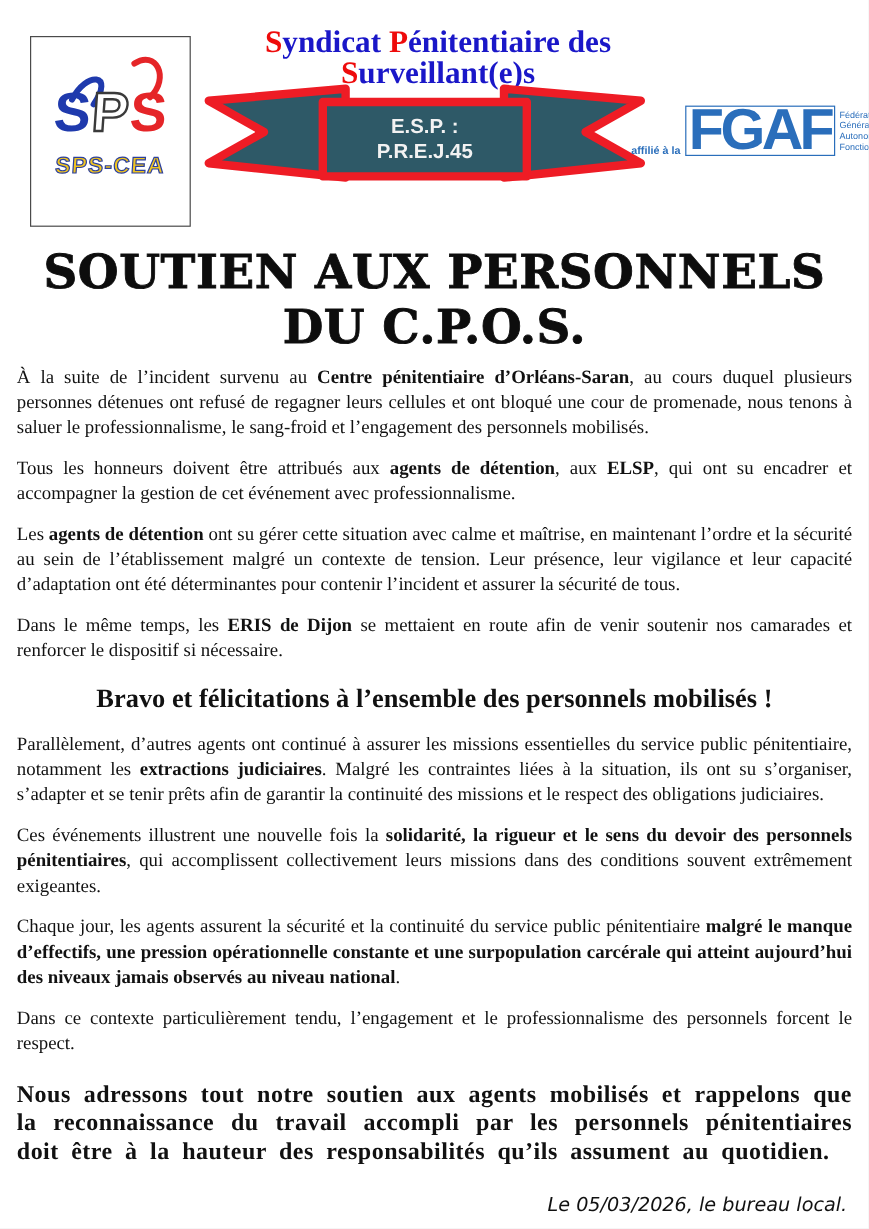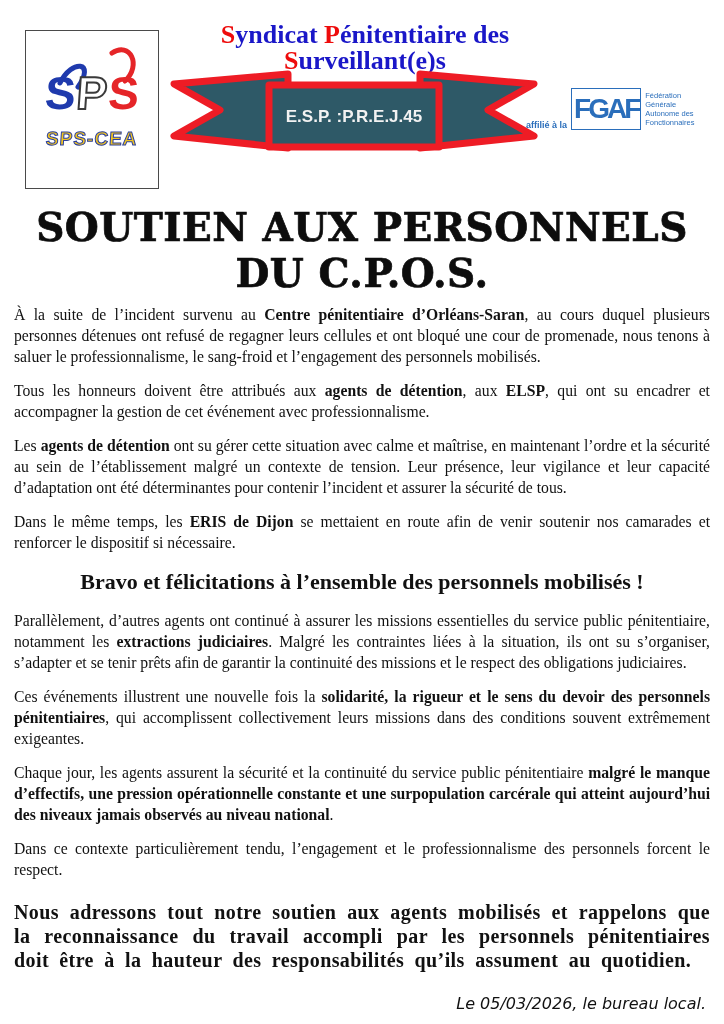--- a/index.html
+++ b/index.html
@@ -45,36 +45,36 @@
     position:absolute;left:160px;top:22px;width:410px;
     text-align:center;
     font-family:"Liberation Serif",serif;font-weight:bold;
   }
   .org-line1{font-size:26px;line-height:26px;color:var(--org-blue,#1a17c8);}
   .org-line1 .cap{color:var(--org-red,#ee0b0b);}
   .org-line2{font-size:18px;line-height:22px;color:var(--org-blue,#1a17c8);margin-top:2px;}
   .ribbon-wrap{position:absolute;left:168px;top:66px;width:372px;height:92px;}
   .ribbon-text{
     position:absolute;left:101px;top:19px;width:170px;height:62px;
-    display:flex;flex-direction:row;align-items:center;justify-content:center;
+    display:flex;flex-direction:column;align-items:center;justify-content:center;
     font-family:"Liberation Sans",sans-serif;font-weight:bold;font-size:17px;line-height:21px;
     color:#f2f2f2;text-align:center;
   }
   .fgaf{
     position:absolute;right:6px;top:88px;width:192px;
     display:flex;align-items:center;gap:4px;
     color:var(--fgaf-blue,#2a6ebb);
   }
   .fgaf-prefix{
     font-family:"Liberation Sans",sans-serif;font-weight:bold;
     font-size:9px;white-space:nowrap;align-self:flex-end;
   }
   .fgaf-acronym{
     font-family:"Liberation Sans",sans-serif;font-weight:900;
-    font-size:28px;letter-spacing:-3px;line-height:40px;
+    font-size:48px;letter-spacing:-3px;line-height:40px;
     border:1px solid var(--fgaf-blue,#2a6ebb);padding:0 2px;
   }
   .fgaf-name{
     font-family:"Liberation Sans",sans-serif;
     font-size:7.5px;line-height:9px;
   }
   
   .doc-title{
     margin:6px 10px 8px 10px;
     text-align:center;

